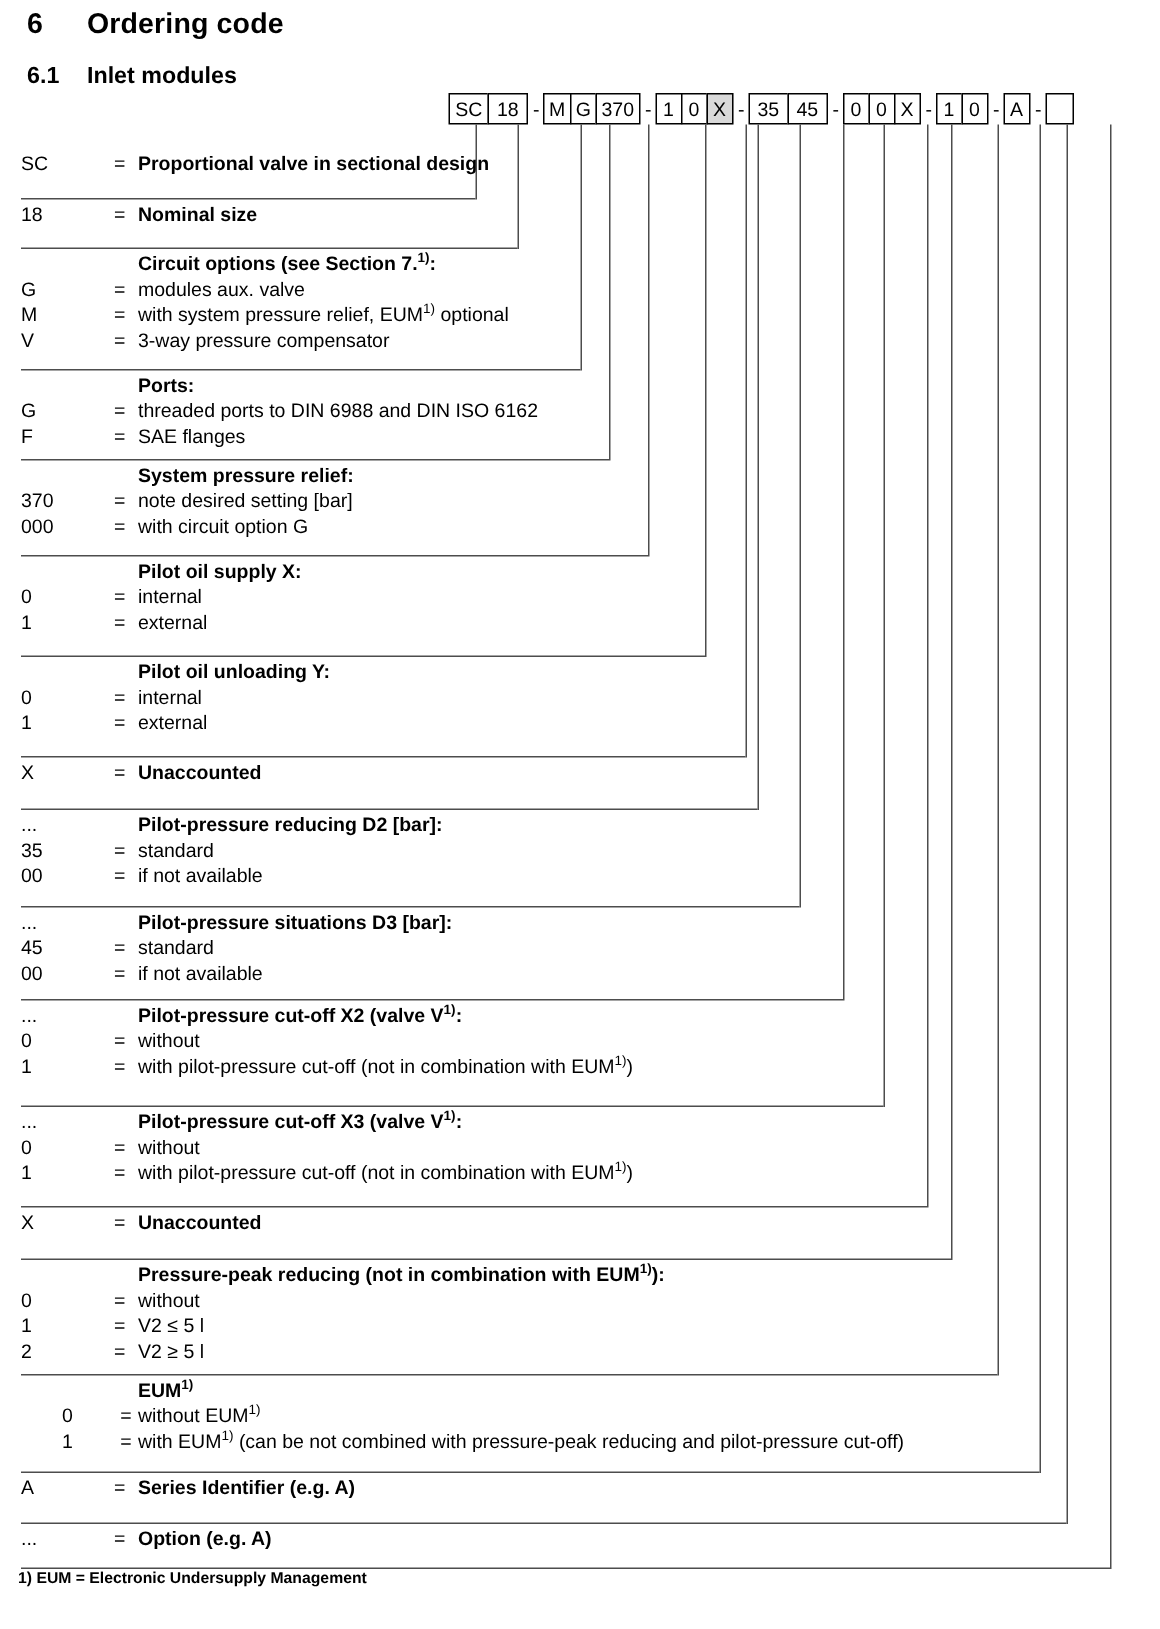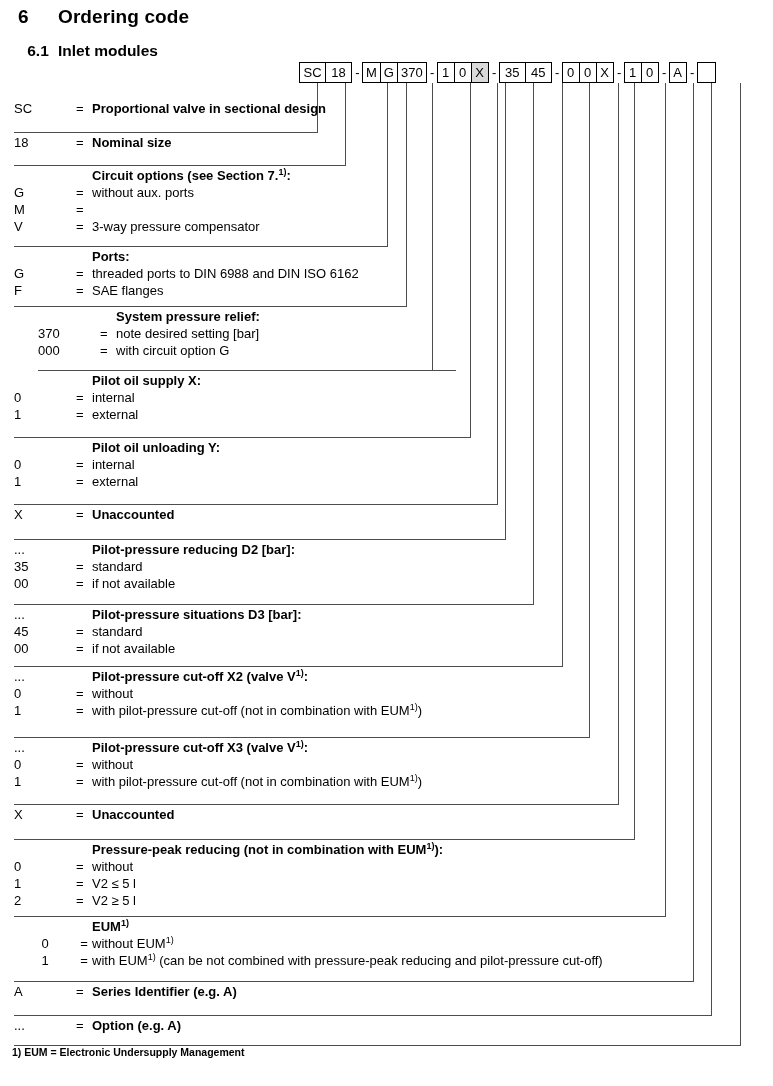--- a/index.html
+++ b/index.html
@@ -29,21 +29,20 @@
   }
   .h1 .num { display: inline-block; width: 40px; }
 
   .h2 {
     position: absolute;
     left: 18px;
     top: 42px;
     font-size: 15.5px;
     font-weight: bold;
     white-space: nowrap;
-    text-align: center;
   }
   .h2 .num { display: inline-block; width: 40px; }
 
   
   #code-string {
     position: absolute;
     left: 300px;
     top: 62px;
     height: 21px;
     display: flex;
@@ -228,25 +227,26 @@
     <div class="row" style="height: 81px;">
       <div class="lines">
         <div class="ln">
           <span class="key"></span>
           <span class="eq"></span>
           <span class="val"><b>Circuit options</b><span class="norm"> (see Section 7.<sup>1)</sup>:</span></span>
         </div>
         <div class="ln">
           <span class="key">G</span>
           <span class="eq">=</span>
-          <span class="val">without aux. ports</span>
+          <span class="val">modules aux. valve</span>
         </div>
         <div class="ln">
           <span class="key">M</span>
           <span class="eq">=</span>
+          <span class="val">with system pressure relief, EUM<sup>1)</sup> optional</span>
         </div>
         <div class="ln">
           <span class="key">V</span>
           <span class="eq">=</span>
           <span class="val">3-way pressure compensator</span>
         </div>
       </div>
       <div class="rule" style="width: 373px;"></div>
     </div>
     <div class="row" style="height: 60px;">
@@ -262,21 +262,21 @@
           <span class="val">threaded ports to DIN 6988 and DIN ISO 6162</span>
         </div>
         <div class="ln">
           <span class="key">F</span>
           <span class="eq">=</span>
           <span class="val">SAE flanges</span>
         </div>
       </div>
       <div class="rule" style="width: 392px;"></div>
     </div>
-    <div class="row" style="height: 64px; margin-left: 24px;">
+    <div class="row" style="height: 64px;">
       <div class="lines">
         <div class="ln">
           <span class="key"></span>
           <span class="eq"></span>
           <span class="val hdr">System pressure relief:</span>
         </div>
         <div class="ln">
           <span class="key">370</span>
           <span class="eq">=</span>
           <span class="val">note desired setting [bar]</span>

